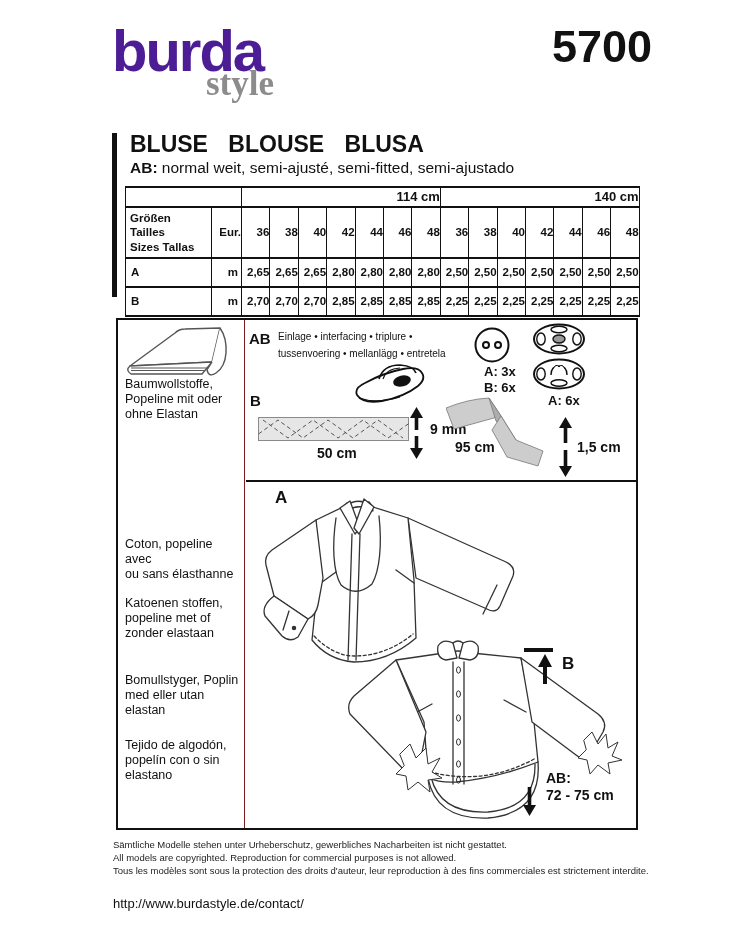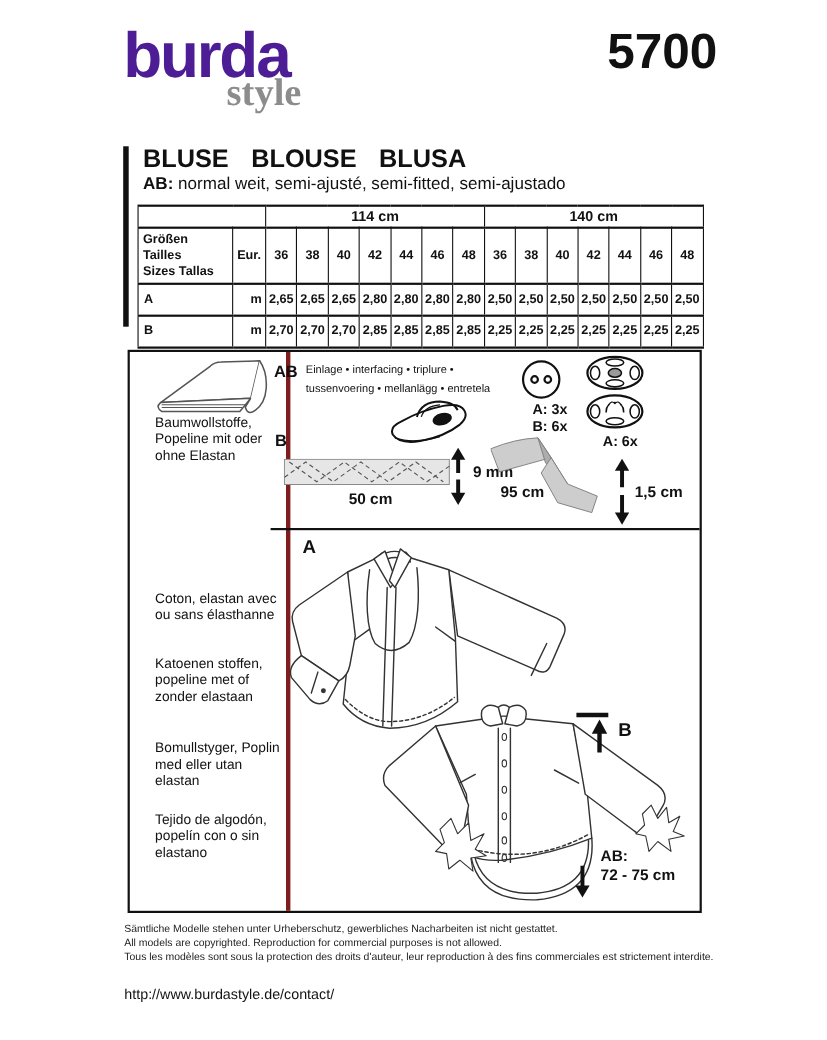--- a/index.html
+++ b/index.html
@@ -17,32 +17,32 @@
 
   
   .title-bar{left:112px;top:133px;width:5px;height:164px;background:#111;}
   .main-title{left:130px;top:131px;font-size:23px;font-weight:bold;word-spacing:14px;letter-spacing:0;}
   .subtitle{left:130px;top:159px;font-size:15.5px;}
   .subtitle b{font-weight:bold;}
 
   
   table.sizes{position:absolute;left:125px;top:186px;width:514px;border-collapse:collapse;
               table-layout:fixed;}
-  table.sizes td{border:1.5px solid #111;font-size:11.5px;font-weight:bold;text-align:center;
+  table.sizes td{border:1.5px solid #111;font-size:11.5px;font-weight:bold;text-align:right;
                  padding:0;line-height:1.25;}
   table.sizes tr.hrow td{border-top:2.5px solid #111;border-bottom:2.5px solid #111;}
   table.sizes tr.vrow td{border-top:2.5px solid #111;border-bottom:2.5px solid #111;height:27px;}
   table.sizes td.wide{font-size:13px;height:18px;}
   table.sizes td.corner{text-align:left;padding:3px 4px;height:34px;}
   table.sizes td.rowlabel{text-align:left;padding-left:5px;}
   table.sizes td.unit{text-align:right;padding-right:3px;}
 
   
   .main-box{left:116px;top:318px;width:518px;height:508px;border:2.5px solid #111;}
-  .left-col{left:0;top:0;width:126px;height:100%;border-right:4px solid #7f1d1d;margin-left:16px;}
+  .left-col{left:0;top:0;width:126px;height:100%;border-right:1px solid #7f1d1d;}
   .notions-sep{left:128px;top:160px;width:390px;height:0;border-top:2px solid #111;}
   .fab-item{left:7px;width:117px;font-size:12.5px;line-height:15px;}
   .small-b{font-size:15px;font-weight:bold;}
   .meas{font-size:14px;font-weight:bold;}
   .view-lbl{font-size:17px;font-weight:bold;}
 
   .footer{left:113px;font-size:9.5px;line-height:13.5px;color:#222;}
   .footer-big{left:113px;font-size:13px;color:#111;line-height:18px;}
 </style>
 </head>
@@ -139,21 +139,21 @@
         <g fill="#fff" stroke="#555" stroke-width="1.4" stroke-linejoin="round">
           <path d="M7,42 L52,9 Q56,5 62,5 L97,4 L89,38 Z"></path>
           <path d="M7,42 Q2,46 8,50 L79,50 L89,38 Z"></path>
           <path d="M8,46.5 L81,46.5 M8,44 L85,44" fill="none" stroke-width="1"></path>
           <path d="M97,4 Q104,14 103,29 Q102,43 93,49 Q86,54 84,46 L89,38"></path>
         </g>
       </svg>
       <div class="abs fab-item pre" style="top:57px">Baumwollstoffe,
 Popeline mit oder
 ohne Elastan</div>
-      <div class="abs fab-item pre" style="top:217px">Coton, elastan avec
+      <div class="abs fab-item pre" style="top:217px">Coton, popeline avec
 ou sans élasthanne</div>
       <div class="abs fab-item pre" style="top:276px">Katoenen stoffen,
 popeline met of
 zonder elastaan</div>
       <div class="abs fab-item pre" style="top:353px">Bomullstyger, Poplin
 med eller utan elastan</div>
       <div class="abs fab-item pre" style="top:418px">Tejido de algodón,
 popelín con o sin
 elastano</div>
     </div>

